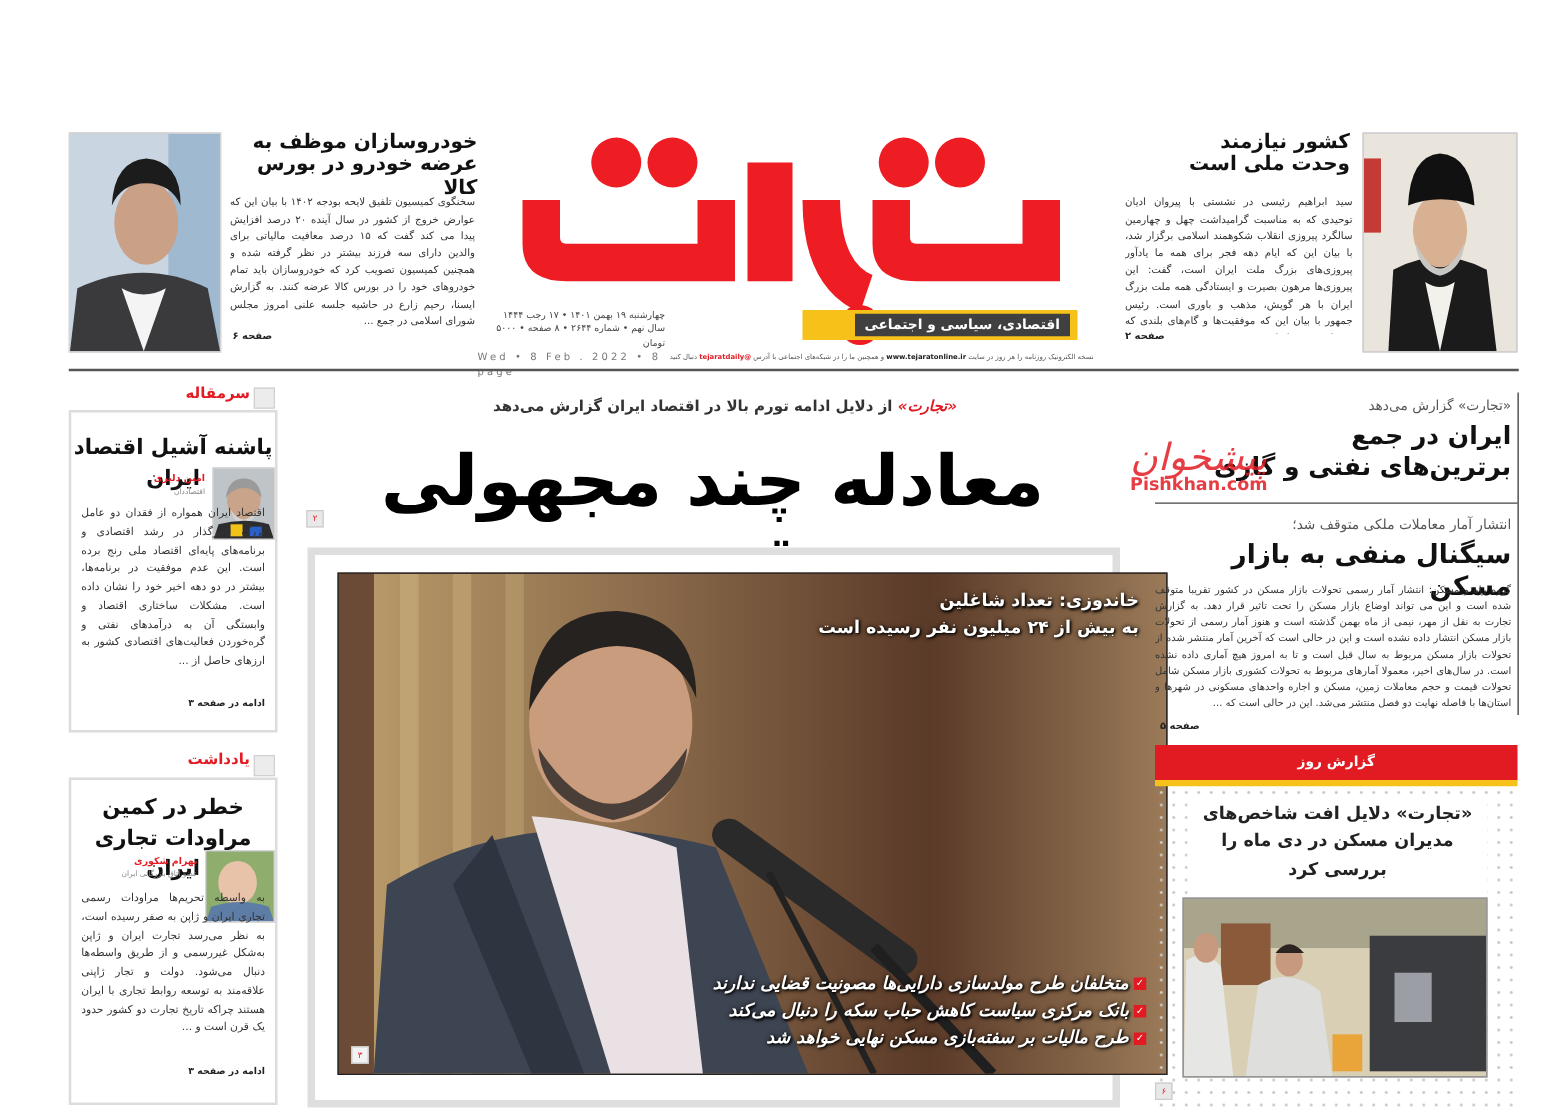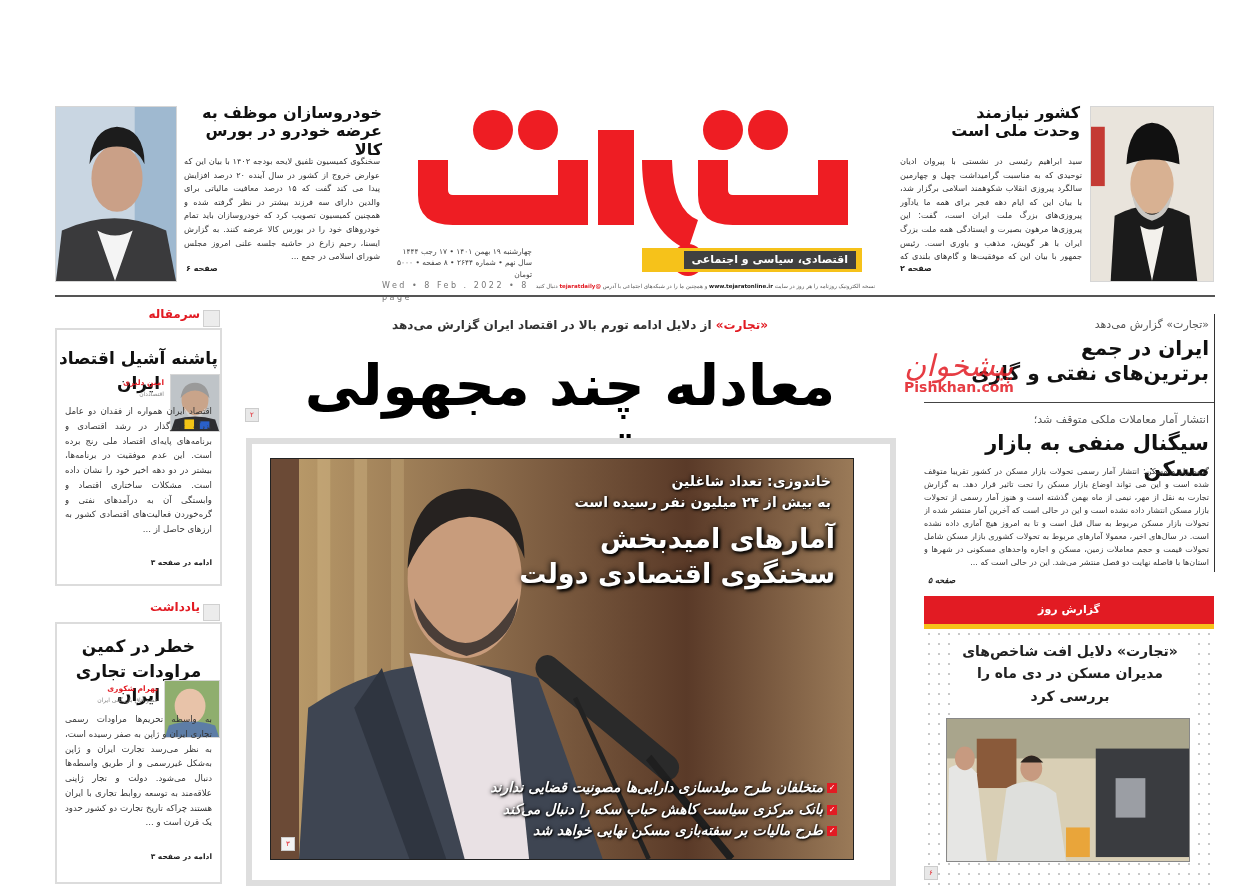--- a/index.html
+++ b/index.html
@@ -33,27 +33,27 @@
   .side-label { font-size: 12px; font-weight: 700; color: #e21b23; text-align: right; }
   .side-box { border: 2px solid #dcdcdc; background: #fff; }
   .side-tab { width: 17px; height: 17px; background: #ececec; border: 1px solid #d0d0d0; }
   .side-title { font-size: 17px; font-weight: 700; text-align: center; line-height: 1.45; color: #111; }
   .author { font-size: 7.5px; color: #e21b23; font-weight: 700; text-align: right; }
   .author-role { font-size: 6px; color: #888; text-align: right; }
   .more { font-size: 7.5px; font-weight: 700; color: #222; text-align: right; }
 
   
   .kicker { font-size: 12px; font-weight: 700; color: #333; text-align: center; }
-  .kicker .red { color: #e21b23; }
+  .kicker .red { color: #e21b23; font-style: italic; }
   .main-headline { font-size: 56px; font-weight: 900; color: #000; text-align: center; letter-spacing: -2px; line-height: 1; }
   .pg-badge { width: 14px; height: 14px; background: #e8e8e8; border: 1px solid #ccc; font-size: 7px; color: #e21b23;
               text-align: center; line-height: 12px; }
   .main-frame { left: 246px; top: 438px; width: 650px; height: 448px; background: #fff;
                 border: 6px solid #dedede; }
-  .main-photo { left: 270px; top: 458px; width: 584px; height: 402px; overflow: hidden; background: #6b4a36; border: 1px solid #222; padding-left: 28px; }
+  .main-photo { left: 270px; top: 458px; width: 664px; height: 402px; overflow: hidden; background: #6b4a36; border: 1px solid #222; padding-left: 28px; }
   .main-photo svg { width: 100%; height: 100%; display: block; }
   .ov-kicker { color: #fff; font-size: 14px; font-weight: 700; text-align: right; line-height: 1.5;
                text-shadow: 0 0 4px #000, 1px 1px 2px #000; }
   .ov-title { color: #fff; font-size: 27px; font-weight: 900; text-align: right; line-height: 1.3;
               text-shadow: 0 0 6px #000, 2px 2px 3px #000; letter-spacing: -1px; }
   .bullets { color: #fff; font-size: 14px; font-weight: 700; text-align: right; line-height: 1.55;
              text-shadow: 0 0 4px #000, 1px 1px 2px #000; font-style: italic; }
   .bullets li { list-style: none; }
   .check { display: inline-block; width: 10px; height: 10px; background: #e21b23; color: #fff; font-size: 8px;
            line-height: 10px; text-align: center; margin-left: 4px; text-shadow: none; vertical-align: middle; }
@@ -224,24 +224,20 @@
     <path d="M125 140 Q180 230 238 140 Q235 185 182 198 Q128 185 125 140 Z" fill="#4a3e38"></path>
 
     <line x1="270" y1="210" x2="400" y2="310" stroke="#2a2a2a" stroke-width="26" stroke-linecap="round"></line>
     <line x1="380" y1="300" x2="470" y2="402" stroke="#1f1f1f" stroke-width="8"></line>
     <line x1="300" y1="240" x2="380" y2="402" stroke="#222" stroke-width="5"></line>
   </svg>
   <div class="abs ov-kicker" style="right:22px; top:12px; width:300px;">
     <div>خاندوزی: تعداد شاغلین</div>
     <div>به بیش از ۲۴ میلیون نفر رسیده است</div>
   </div>
-  <div class="abs ov-title" style="right:18px; top:62px; width:320px;">
-    <div>آمارهای امیدبخش</div>
-    <div>سخنگوی اقتصادی دولت</div>
-  </div>
   <ul class="abs bullets" style="right:16px; top:318px; width:420px;">
     <li><span class="check">✓</span><span>متخلفان طرح مولدسازی دارایی‌ها مصونیت قضایی ندارند</span></li>
     <li><span class="check">✓</span><span>بانک مرکزی سیاست کاهش حباب سکه را دنبال می‌کند</span></li>
     <li><span class="check">✓</span><span>طرح مالیات بر سفته‌بازی مسکن نهایی خواهد شد</span></li>
   </ul>
   <div class="abs pg-badge" style="left:10px; top:378px; background:#f3f3f3;">۳</div>
 </div>
 
 <div class="abs vline" style="left:1214px; top:314px; height:258px;"></div>
 
@@ -252,21 +248,21 @@
 </div>
 <div class="abs watermark" style="left:904px; top:348px; width:110px; text-align:center;">
   <div class="wm-fa">پیشخوان</div>
   <div class="wm-en" style="margin-top:-4px;">Pishkhan.com</div>
 </div>
 <div class="abs r-sep" style="left:924px; top:402px; width:290px;"></div>
 
 <div class="abs r-kicker" style="left:924px; top:413px; width:285px;">انتشار آمار معاملات ملکی متوقف شد؛</div>
 <div class="abs r-title" style="left:924px; top:430px; width:285px; font-size:21px;">سیگنال منفی به بازار مسکن</div>
 <div class="abs body-text" style="left:924px; top:466px; width:285px; height:118px; overflow:hidden; font-size:8px; line-height:1.62;">گروه راه و مسکن: انتشار آمار رسمی تحولات بازار مسکن در کشور تقریبا متوقف شده است و این می تواند اوضاع بازار مسکن را تحت تاثیر قرار دهد. به گزارش تجارت به نقل از مهر، نیمی از ماه بهمن گذشته است و هنوز آمار رسمی از تحولات بازار مسکن انتشار داده نشده است و این در حالی است که آخرین آمار منتشر شده از تحولات بازار مسکن مربوط به سال قبل است و تا به امروز هیچ آماری داده نشده است. در سال‌های اخیر، معمولا آمارهای مربوط به تحولات کشوری بازار مسکن شامل تحولات قیمت و حجم معاملات زمین، مسکن و اجاره واحدهای مسکونی در شهرها و استان‌ها با فاصله نهایت دو فصل منتشر می‌شد. این در حالی است که ...</div>
-<div class="abs page-ref" style="left:928px; top:576px;font-style:italic;">صفحه ۵</div>
+<div class="abs page-ref" style="left:928px; top:576px;">صفحه ۵</div>
 
 <div class="abs report-bar">گزارش روز</div>
 <div class="abs report-bar-yellow"></div>
 <div class="abs dots-box"></div>
 <div class="abs report-inner">
   <div class="report-kicker">
     <div>«تجارت» دلایل افت شاخص‌های</div>
     <div>مدیران مسکن در دی ماه را بررسی کرد</div>
   </div>
   <div class="report-title">چرایی رکود عمیق صنایع</div>

